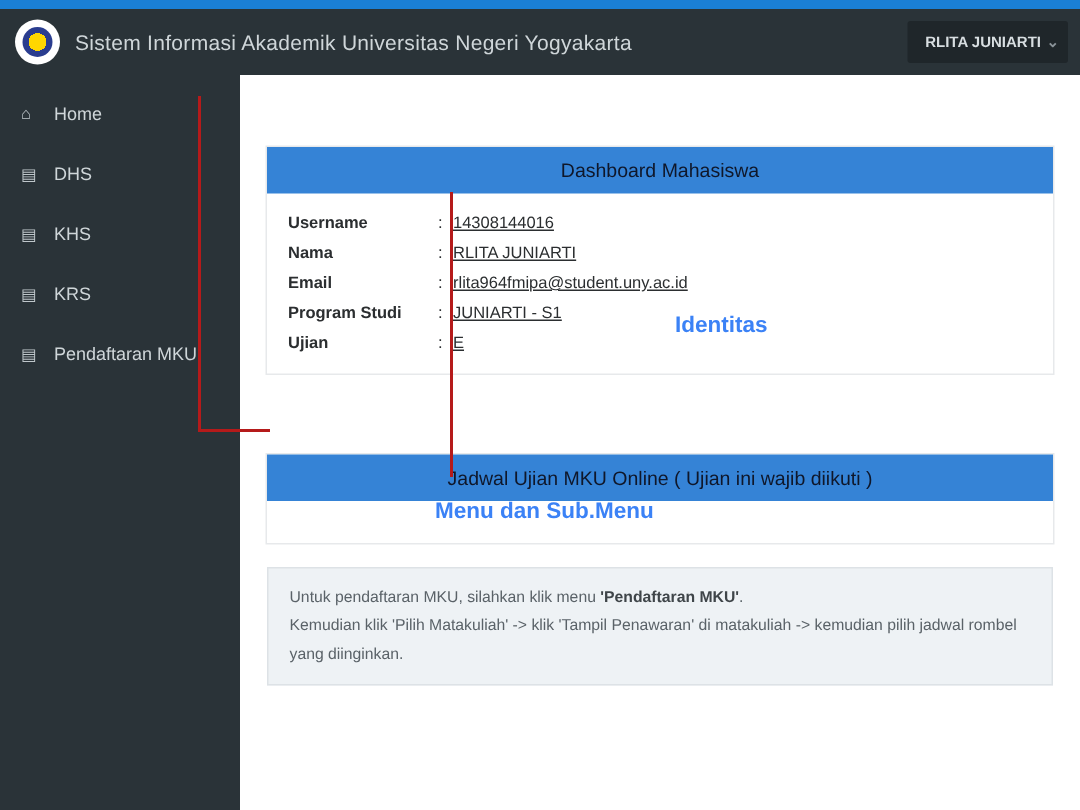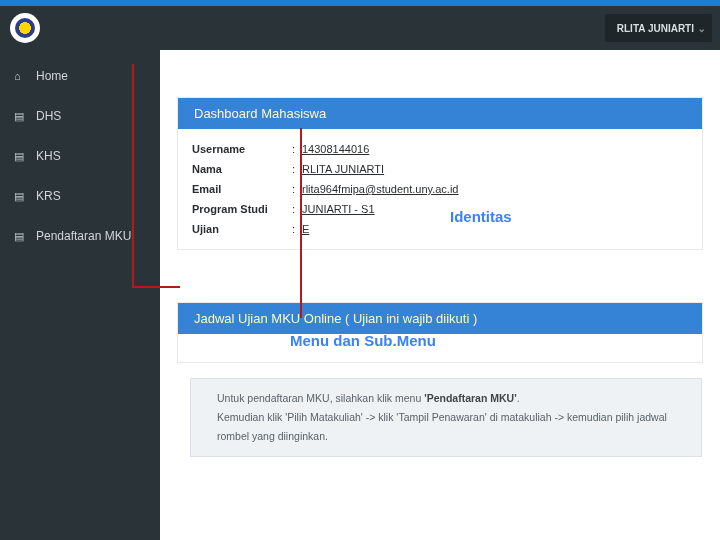--- a/index.html
+++ b/index.html
@@ -13,44 +13,45 @@
   .user-box { position: absolute; right: 8px; top: 8px; height: 28px; background: #1f262a; color: #d8dee1; font-size: 10px; font-weight: 700; padding: 0 18px 0 12px; display: flex; align-items: center; border-radius: 2px; }
   .user-chevron { position: absolute; right: 6px; top: 50%; transform: translateY(-50%); color: #8a9399; font-size: 10px; }
   .body-row { display: flex; height: calc(100% - 50px); }
   .sidebar { width: 160px; background: #2a3338; padding-top: 6px; }
   .side-item { display: flex; align-items: center; height: 40px; padding: 0 14px; color: #cfd6d9; font-size: 12px; cursor: pointer; }
   .side-icon { width: 12px; margin-right: 10px; color: #bfc7cb; font-size: 11px; }
   .main { flex: 1; background: #fff; padding: 0 0 10px 0; overflow: hidden; position: relative; }
   .main-inner { padding: 0 18px; }
   .spacer-top { height: 48px; }
   .panel { background: #fff; margin-bottom: 16px; box-shadow: 0 0 0 1px #e7e9eb; }
-  .panel-head { background: #3583d6; color: #fef9c3; font-size: 13px; padding: 8px 16px; }
+  .panel-head { background: #3583d6; color: #0f172a; font-size: 13px; padding: 8px 32px; text-align: center; }
   .panel-body { padding: 10px 14px; font-size: 11px; color: #2b2e30; }
   .idrow { display: flex; padding: 4px 0; }
   .idlabel { width: 100px; font-weight: 700; }
   .idcolon { width: 10px; }
   .idval { flex: 1; text-decoration: underline; }
-  .info-panel { background: #eef2f5; border: 1px solid #dde2e6; padding: 10px 26px; font-size: 10.5px; color: #5a6268; line-height: 1.8; margin-top: 16px; margin-left: 12px; }
+  .info-panel { background: #eef2f5; border: 1px solid #dde2e6; padding: 10px 14px; font-size: 10.5px; color: #5a6268; line-height: 1.8; margin-top: 16px; }
   .bold { font-weight: 700; color: #3f4549; }
   
   .anno-vert { position: absolute; width: 2px; background: #b51a1a; }
   .anno-horz { position: absolute; height: 2px; background: #b51a1a; }
   .anno-text { position: absolute; font-family: Verdana, Arial, sans-serif; font-weight: 700; color: #3b82f6; font-size: 15px; }
   .anno-box { position: absolute; border: 2px solid #b51a1a; }
 </style>
 </head>
 <body>
 
 <div class="app">
   <div class="browser-bar"></div>
 
   <div class="topbar">
     <div class="logo">
         <div class="logo-inner"></div>
       </div>
+    <div class="app-title">Sistem Informasi Akademik Universitas Negeri Yogyakarta</div>
     <div class="user-box">
       <span>RLITA JUNIARTI</span>
       <span class="user-chevron">⌄</span>
     </div>
   </div>
 
   <div class="body-row">
     <div class="sidebar">
       <div class="side-item">
         <span class="side-icon">⌂</span>

